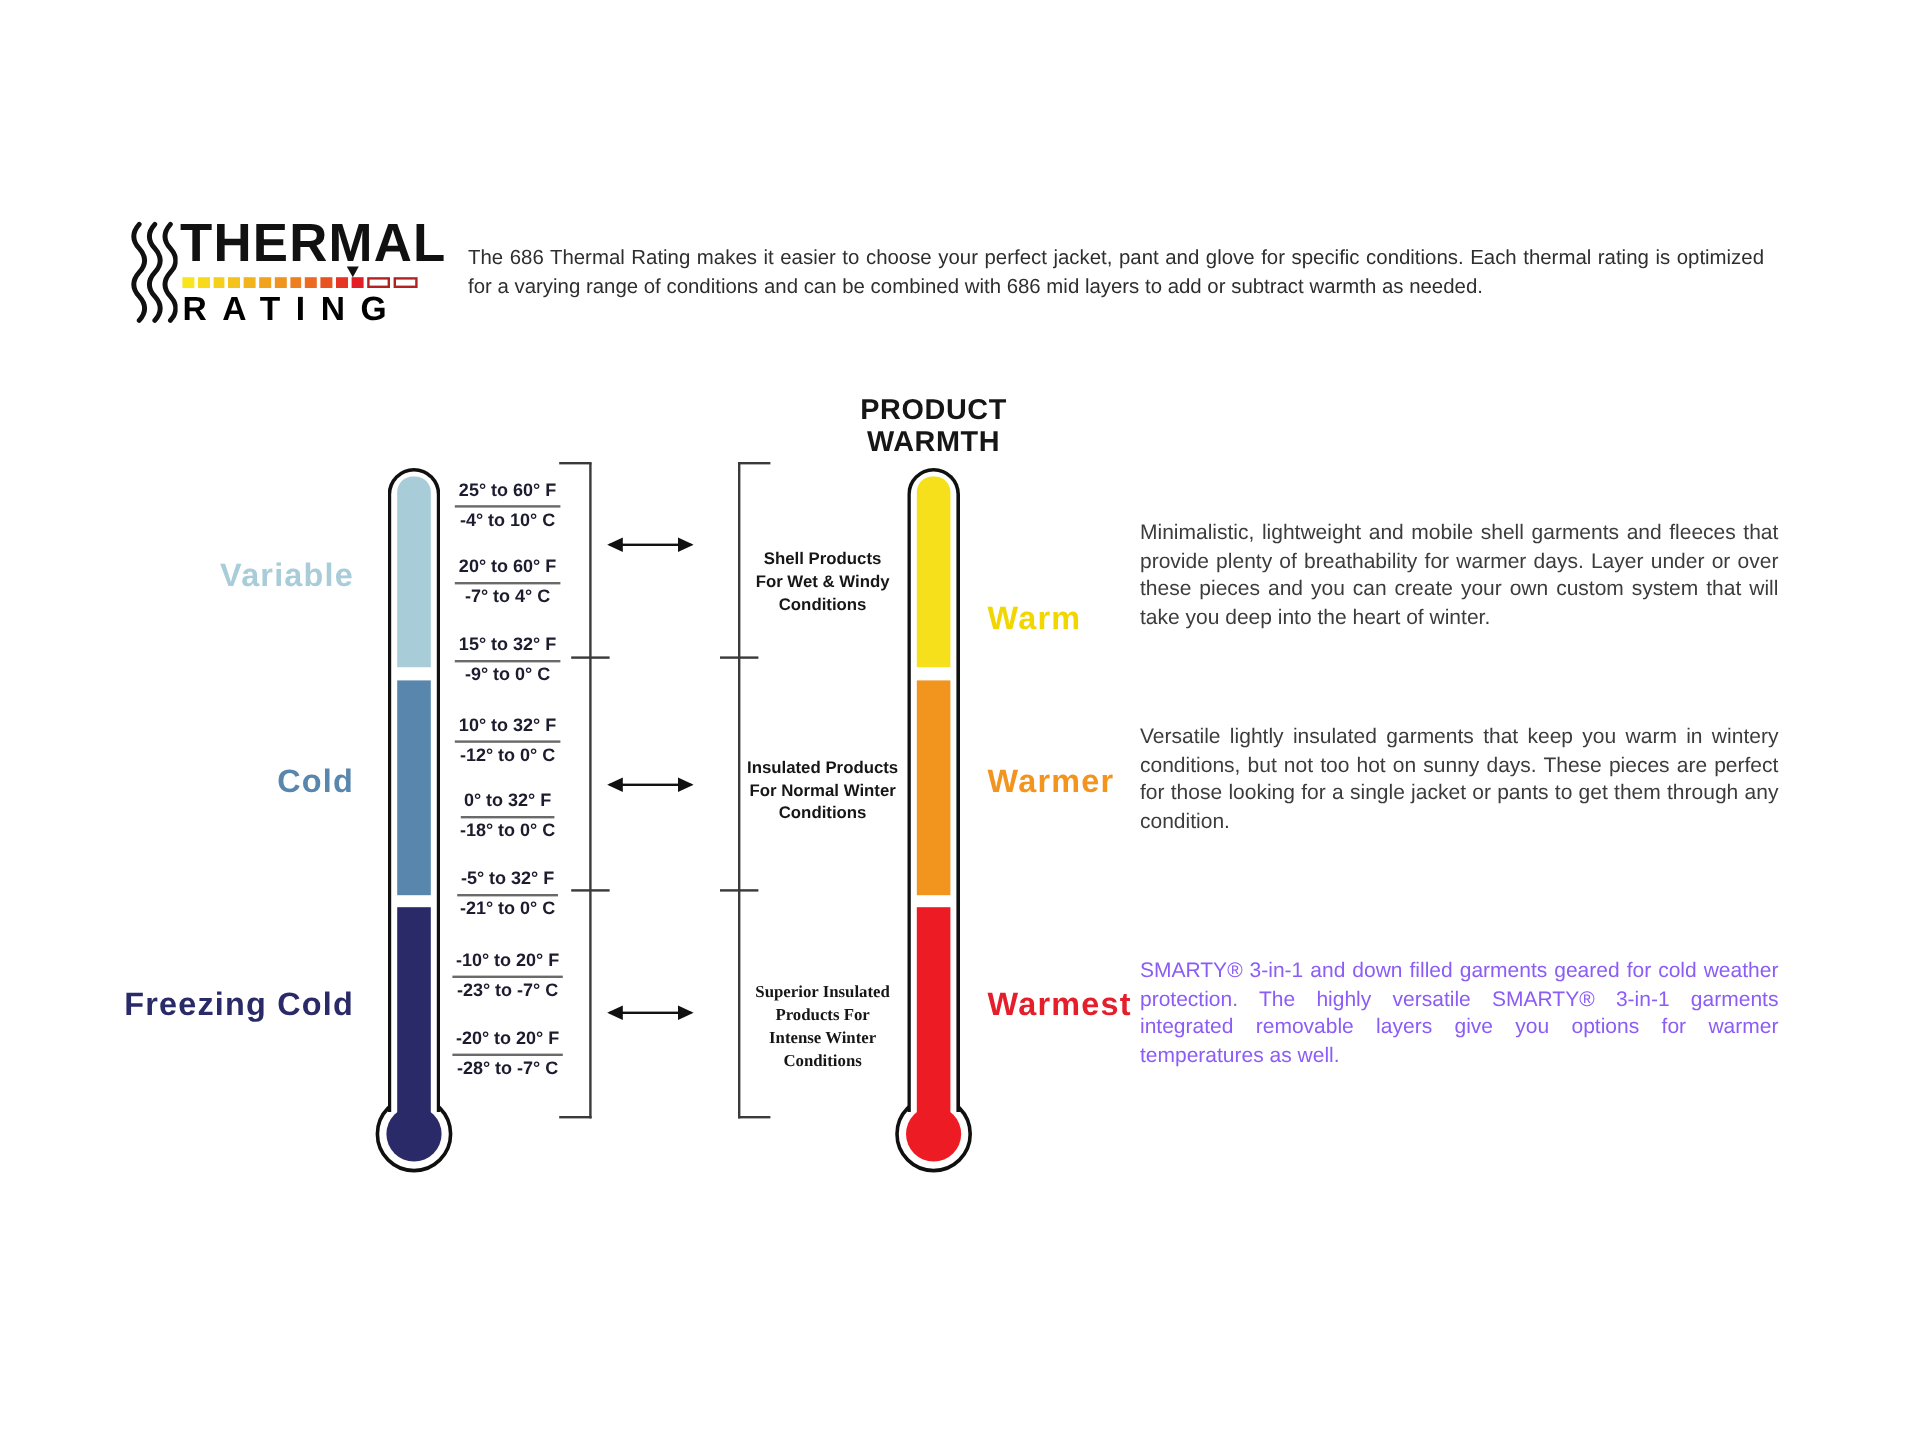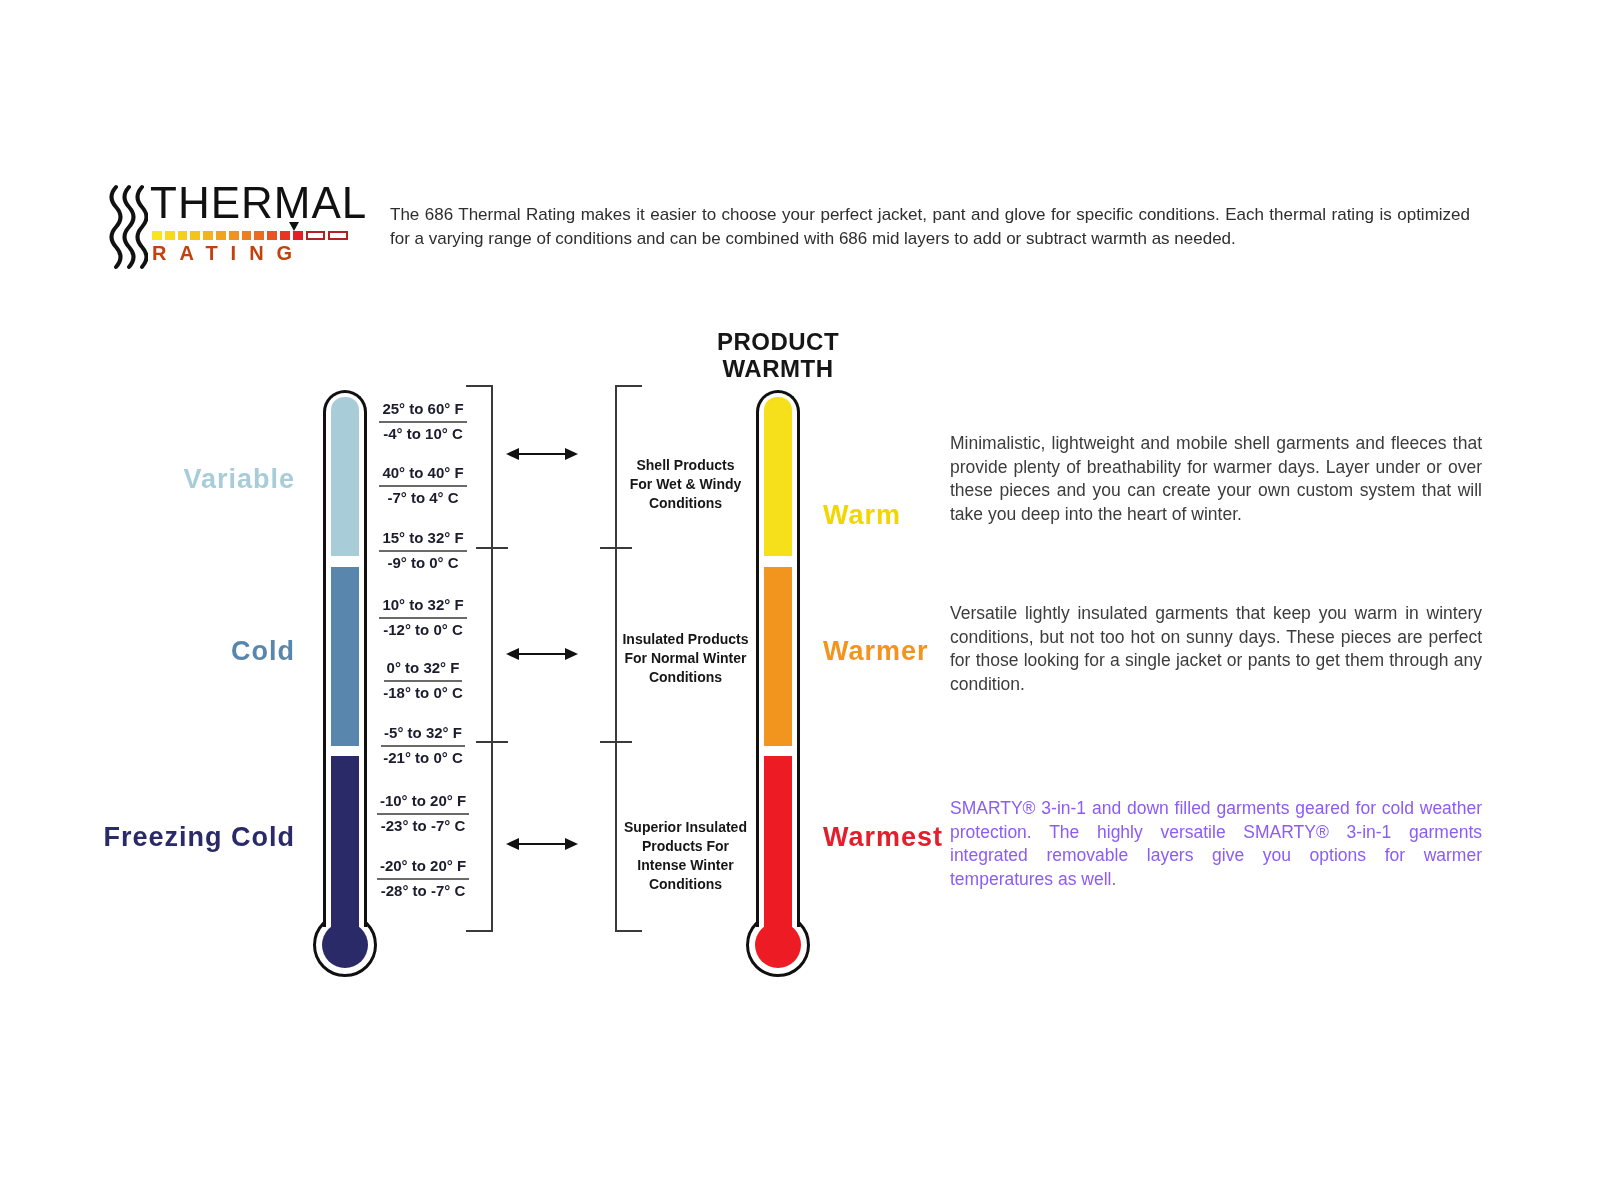--- a/index.html
+++ b/index.html
@@ -3,26 +3,26 @@
 <meta charset="utf-8">
 <style>
   html,body { margin:0; padding:0; background:#ffffff; }
   .canvas {
     position:relative; width:1600px; height:1200px; background:#ffffff;
     font-family:"Liberation Sans", sans-serif; color:#1a1a1a; overflow:hidden;
   }
   .abs { position:absolute; }
 
   
-  .logo-title { left:150px; top:178px; font-size:44px; font-weight:normal; letter-spacing:1px; color:#111; transform:scaleY(1.02); }
+  .logo-title { left:150px; top:178px; font-size:44px; font-weight:bold; letter-spacing:1px; color:#111; transform:scaleY(1.02); }
   .logo-bar { left:152px; top:231px; width:196px; height:9px; display:flex; gap:3px; align-items:stretch; }
   .logo-bar .seg { flex:1 1 auto; }
   .logo-bar .seg-outline { flex:1.6 1 auto; background:#fff; border:2px solid #b22222; height:5px; }
   .logo-marker { left:289px; top:222px; width:0; height:0; border-left:5px solid transparent; border-right:5px solid transparent; border-top:9px solid #111; }
-  .logo-sub { left:152px; top:242px; font-size:20px; font-weight:bold; letter-spacing:13px; color:#c2410c; }
+  .logo-sub { left:152px; top:242px; font-size:28px; font-weight:bold; letter-spacing:13px; color:#000000; }
 
   
   .intro { left:390px; top:203px; width:1080px; font-size:17px; line-height:23.5px; color:#2e2e2e; text-align:justify; }
 
   
   .col-header { width:220px; text-align:center; font-size:24px; font-weight:bold; line-height:27px; color:#161616; letter-spacing:0.5px; }
   .hdr-left { left:235px; top:328px; }
   .hdr-right { left:668px; top:328px; }
 
   
@@ -62,21 +62,21 @@
   .h-dash { height:2px; width:32px; }
 
   
   .darrow { left:508px; width:68px; height:2px; background:#111; }
   .darrow::before { content:''; position:absolute; left:-2px; top:-5px; border-top:6px solid transparent; border-bottom:6px solid transparent; border-right:13px solid #111; }
   .darrow::after { content:''; position:absolute; right:-2px; top:-5px; border-top:6px solid transparent; border-bottom:6px solid transparent; border-left:13px solid #111; }
   .ar1 { top:453px; } .ar2 { top:653px; } .ar3 { top:843px; }
 
   
   .mid-desc { left:613px; width:145px; text-align:center; font-size:14px; font-weight:bold; line-height:19px; color:#161616; white-space:pre-line; }
-  .md1 { top:456px; } .md2 { top:630px; } .md3 { top:818px; }
+  .md1 { top:456px; } .md2 { top:630px; } .md3 { top:818px;font-family:Liberation Serif, serif; }
 
   
   .rpara { left:950px; width:532px; font-size:17.5px; line-height:23.5px; text-align:justify; color:#3c3c3c; }
   .rp1 { top:432px; } .rp2 { top:602px; } .rp3 { top:797px; }
 </style>
 </head>
 <body>
 
 <div class="canvas">
 
@@ -128,21 +128,21 @@
 
   <div class="abs side-label lab-left ll1" style="color: rgb(168, 205, 217);">Variable</div>
   <div class="abs side-label lab-left ll2" style="color: rgb(88, 134, 173);">Cold</div>
   <div class="abs side-label lab-left ll3" style="color: rgb(43, 42, 104);">Freezing Cold</div>
 
   <div class="abs tpair tp1">
     <div><span class="tfu">25° to 60° F</span></div>
     <div>-4° to 10° C</div>
   </div>
   <div class="abs tpair tp2">
-    <div><span class="tfu">40° to 40° F</span></div>
+    <div><span class="tfu">20° to 60° F</span></div>
     <div>-7° to 4° C</div>
   </div>
   <div class="abs tpair tp3">
     <div><span class="tfu">15° to 32° F</span></div>
     <div>-9° to 0° C</div>
   </div>
   <div class="abs tpair tp4">
     <div><span class="tfu">10° to 32° F</span></div>
     <div>-12° to 0° C</div>
   </div>

